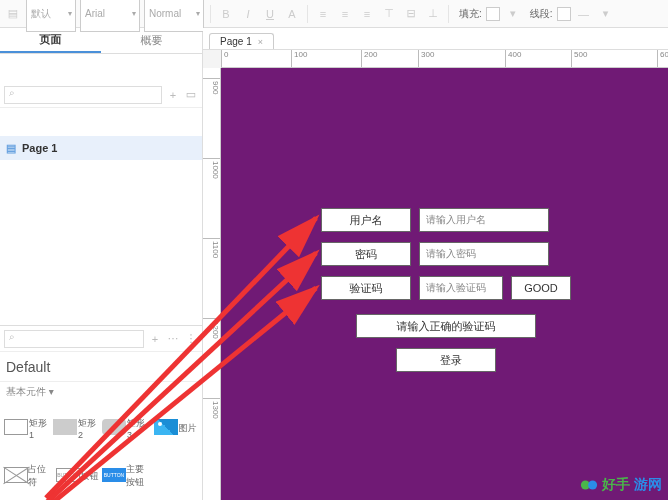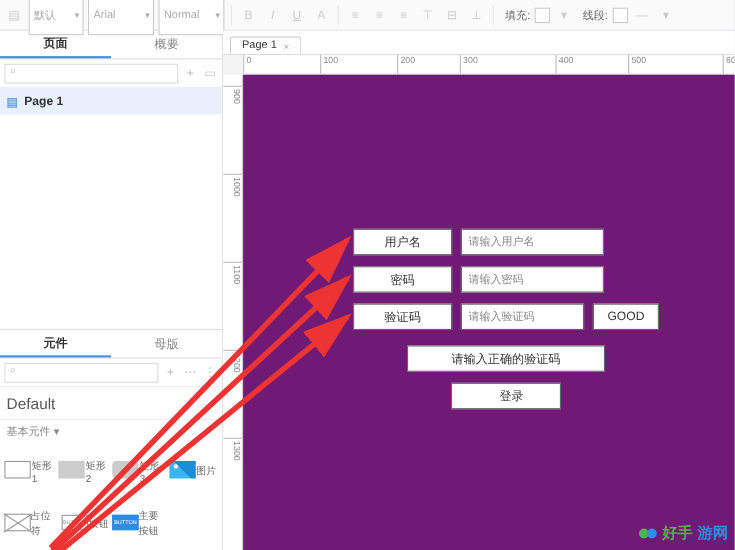--- a/index.html
+++ b/index.html
@@ -11,21 +11,21 @@
   .tb-select::after { content: "▾"; position: absolute; right: 3px; font-size: 8px; color: #aaa; }
   .tb-icon { width: 18px; height: 18px; display: flex; align-items: center; justify-content: center; color: #ccc; font-size: 11px; }
   .tb-sep { width: 1px; height: 18px; background: #e5e5e5; margin: 0 2px; }
   .tb-label { font-size: 10px; color: #666; margin-left: 4px; }
   .tb-sw { width: 14px; height: 14px; border: 1px solid #ccc; background: #fff; }
 
   
   .main { display: flex; height: calc(100% - 28px); }
 
   
-  .sidebar { width: 203px; border-right: 1px solid #ddd; display: flex; flex-direction: column; background: #fff; }
+  .sidebar { width: 203px; border-right: 1px solid #ddd; display: flex; flex-direction: column; background: #fff; gap: 28px; }
   .panel-tabs { display: flex; border-bottom: 1px solid #ddd; height: 26px; }
   .panel-tab { flex: 1; display: flex; align-items: center; justify-content: center; font-size: 11px; color: #888; cursor: pointer; }
   .panel-tab.active { color: #333; font-weight: bold; border-bottom: 2px solid #4a90d9; }
   .search-row { display: flex; align-items: center; height: 26px; padding: 0 4px; gap: 4px; border-bottom: 1px solid #eee; }
   .search-input { flex: 1; border: 1px solid #ddd; height: 18px; padding: 0 4px; font-size: 10px; color: #bbb; }
   .sr-icon { width: 14px; height: 14px; color: #bbb; font-size: 11px; display: flex; align-items: center; justify-content: center; }
   .page-list { flex: 0 0 auto; }
   .page-item { display: flex; align-items: center; height: 24px; padding: 0 6px; background: #e8f0fb; gap: 4px; font-size: 11px; font-weight: bold; }
   .page-icon { width: 12px; height: 12px; color: #6aa3e0; font-size: 11px; }
   .spacer { flex: 1; }
@@ -133,24 +133,20 @@
     </div>
     <div class="page-list">
       <div class="page-item">
         <span class="page-icon">▤</span>
         <span>Page 1</span>
       </div>
     </div>
     <div class="spacer"></div>
 
     <div class="comp-panel">
-      <div class="comp-tabs">
-        <div class="comp-tab active">元件</div>
-        <div class="comp-tab">母版</div>
-      </div>
       <div class="search-row">
         <div class="search-input">⌕</div>
         <div class="sr-icon">+</div>
         <div class="sr-icon">⋯</div>
         <div class="sr-icon">⋮</div>
       </div>
       <div class="lib-row">
         <span class="lib-name">Default</span>
       </div>
       <div class="cat-label">
@@ -231,21 +227,21 @@
         <div class="form-row">
           <div class="f-box f-lab">用户名</div>
           <div class="f-box f-inp">请输入用户名</div>
         </div>
         <div class="form-row">
           <div class="f-box f-lab">密码</div>
           <div class="f-box f-inp">请输入密码</div>
         </div>
         <div class="form-row">
           <div class="f-box f-lab">验证码</div>
-          <div class="f-box f-inp" style="width:112px">请输入验证码</div>
+          <div class="f-box f-inp" style="width:84px">请输入验证码</div>
           <div class="f-box f-btn">GOOD</div>
         </div>
         <div class="form-row" style="justify-content:center; margin-top:14px;">
           <div class="f-box f-wide">请输入正确的验证码</div>
         </div>
         <div class="form-row" style="justify-content:center;">
           <div class="f-box f-login">登录</div>
         </div>
       </div>
 

